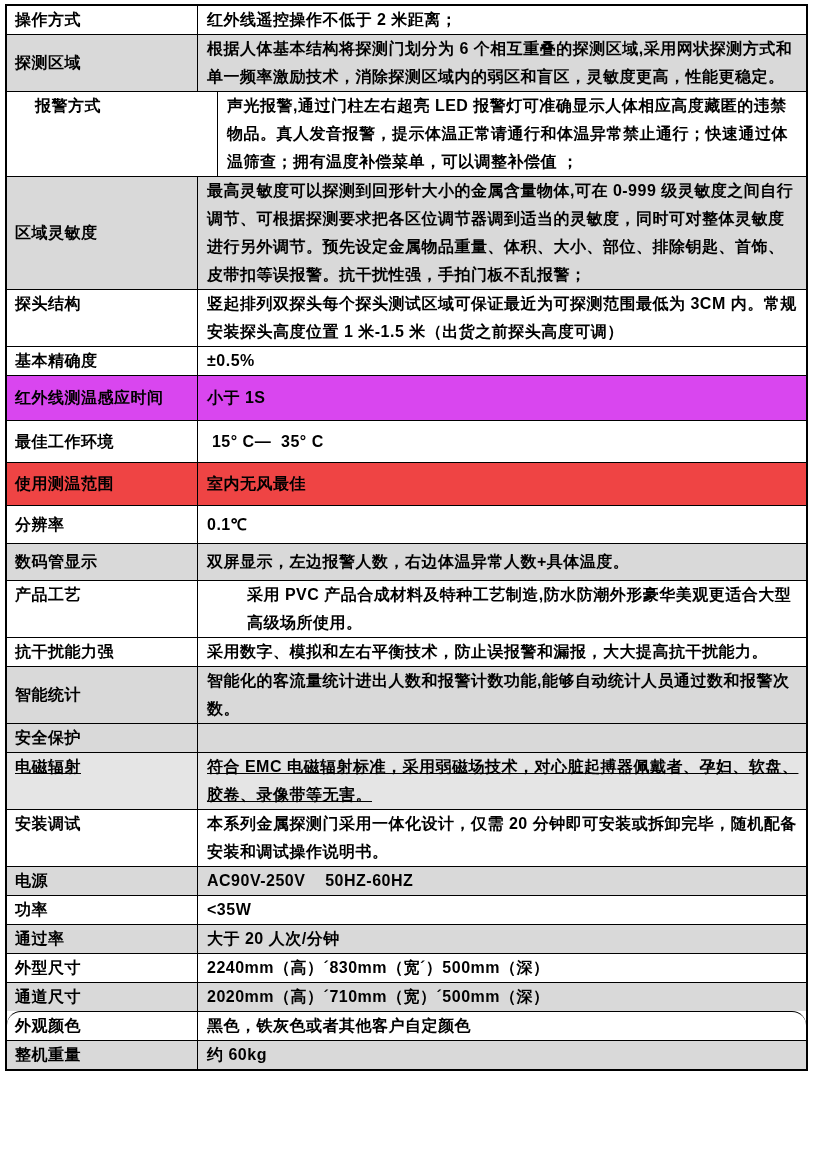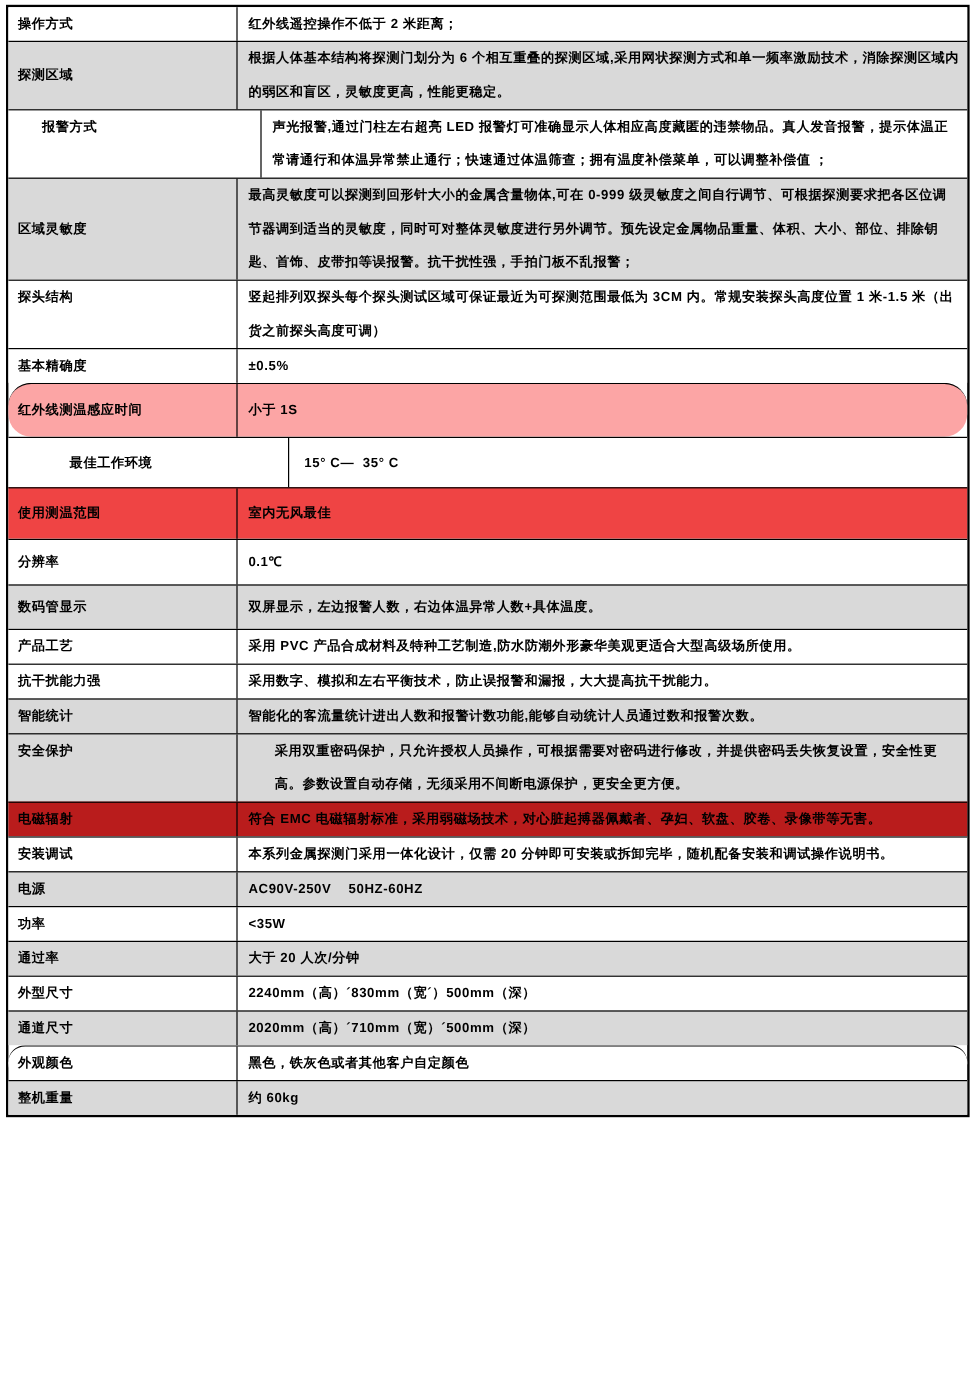--- a/index.html
+++ b/index.html
@@ -19,21 +19,21 @@
     background: #fff;
   }
   .row {
     display: flex;
     min-height: 28px;
     background: #fff;
   }
   .row + .row { border-top: 1.5px solid #000; }
   .cell {
     box-sizing: border-box;
-    font-size: 11px;
+    font-size: 16px;
     font-weight: bold;
     color: #000;
     line-height: 28px;
     letter-spacing: 0.5px;
   }
   .label-cell {
     flex: 0 0 191px;
     border-right: 1.5px solid #000;
     padding: 0 4px 0 8px;
     display: flex;
@@ -43,21 +43,21 @@
     flex: 1 1 auto;
     min-width: 0;
     padding: 0 6px 0 9px;
     display: flex;
     align-items: center;
     white-space: pre-wrap;
     overflow-wrap: break-word;
   }
   
   .row:nth-child(7)  { min-height: 44px; }
-  .row:nth-child(8)  { min-height: 41px; padding-left: 43px; }
+  .row:nth-child(8)  { min-height: 41px; }
   .row:nth-child(9)  { min-height: 42px; }
   .row:nth-child(10) { min-height: 37px; }
   .row:nth-child(11) { min-height: 36px; }
   
   .row:nth-child(3)  .label-cell,
   .row:nth-child(5)  .label-cell,
   .row:nth-child(12) .label-cell,
   .row:nth-child(13) .label-cell,
   .row:nth-child(15) .label-cell,
   .row:nth-child(16) .label-cell,
@@ -90,21 +90,21 @@
   <div class="row" style="background: rgb(255, 255, 255); justify-content: space-between;">
     <div class="cell label-cell">探头结构</div>
     <div class="cell value-cell">竖起排列双探头每个探头测试区域可保证最近为可探测范围最低为 3CM 内。常规安装探头高度位置 1 米-1.5 米（出货之前探头高度可调）</div>
   </div>
 
   <div class="row" style="background: rgb(255, 255, 255);">
     <div class="cell label-cell">基本精确度</div>
     <div class="cell value-cell">±0.5%</div>
   </div>
 
-  <div class="row" style="background: #fca5a5; border-radius: 19px;">
+  <div class="row" style="background: #d946ef;">
     <div class="cell label-cell">红外线测温感应时间</div>
     <div class="cell value-cell">小于 1S</div>
   </div>
 
   <div class="row" style="background: rgb(255, 255, 255);">
     <div class="cell label-cell">最佳工作环境</div>
     <div class="cell value-cell"> 15° C—  35° C</div>
   </div>
 
   <div class="row" style="background: #ef4444;">
@@ -115,41 +115,40 @@
   <div class="row" style="background: rgb(255, 255, 255);">
     <div class="cell label-cell">分辨率</div>
     <div class="cell value-cell">0.1℃</div>
   </div>
 
   <div class="row" style="background: rgb(217, 217, 217);">
     <div class="cell label-cell">数码管显示</div>
     <div class="cell value-cell">双屏显示，左边报警人数，右边体温异常人数+具体温度。</div>
   </div>
 
-  <div class="row" style="background: rgb(255, 255, 255);">
+  <div class="row" style="background: rgb(255, 255, 255); gap: 40px;">
     <div class="cell label-cell">产品工艺</div>
     <div class="cell value-cell">采用 PVC 产品合成材料及特种工艺制造,防水防潮外形豪华美观更适合大型高级场所使用。</div>
   </div>
 
   <div class="row" style="background: rgb(255, 255, 255);">
     <div class="cell label-cell">抗干扰能力强</div>
     <div class="cell value-cell">采用数字、模拟和左右平衡技术，防止误报警和漏报，大大提高抗干扰能力。</div>
   </div>
 
   <div class="row" style="background: rgb(217, 217, 217);">
     <div class="cell label-cell">智能统计</div>
     <div class="cell value-cell">智能化的客流量统计进出人数和报警计数功能,能够自动统计人员通过数和报警次数。</div>
   </div>
 
   <div class="row" style="background: rgb(217, 217, 217); gap: 22px;">
     <div class="cell label-cell">安全保护</div>
-    <div class="cell value-cell">采用双重密码保护，只允许授权人员操作，可根据需要对密码进行修改，并提供密码丢失恢复设置，安全性更高。参数设置自动存储，无须采用不间断电源保护，更安全更方便。</div>
   </div>
 
-  <div class="row" style="background: #b91c1c;">
+  <div class="row" style="background: #e5e5e5; text-decoration: underline;">
     <div class="cell label-cell">电磁辐射</div>
     <div class="cell value-cell">符合 EMC 电磁辐射标准，采用弱磁场技术，对心脏起搏器佩戴者、孕妇、软盘、胶卷、录像带等无害。</div>
   </div>
 
   <div class="row" style="background: rgb(255, 255, 255);">
     <div class="cell label-cell">安装调试</div>
     <div class="cell value-cell">本系列金属探测门采用一体化设计，仅需 20 分钟即可安装或拆卸完毕，随机配备安装和调试操作说明书。</div>
   </div>
 
   <div class="row" style="background: rgb(217, 217, 217);">

